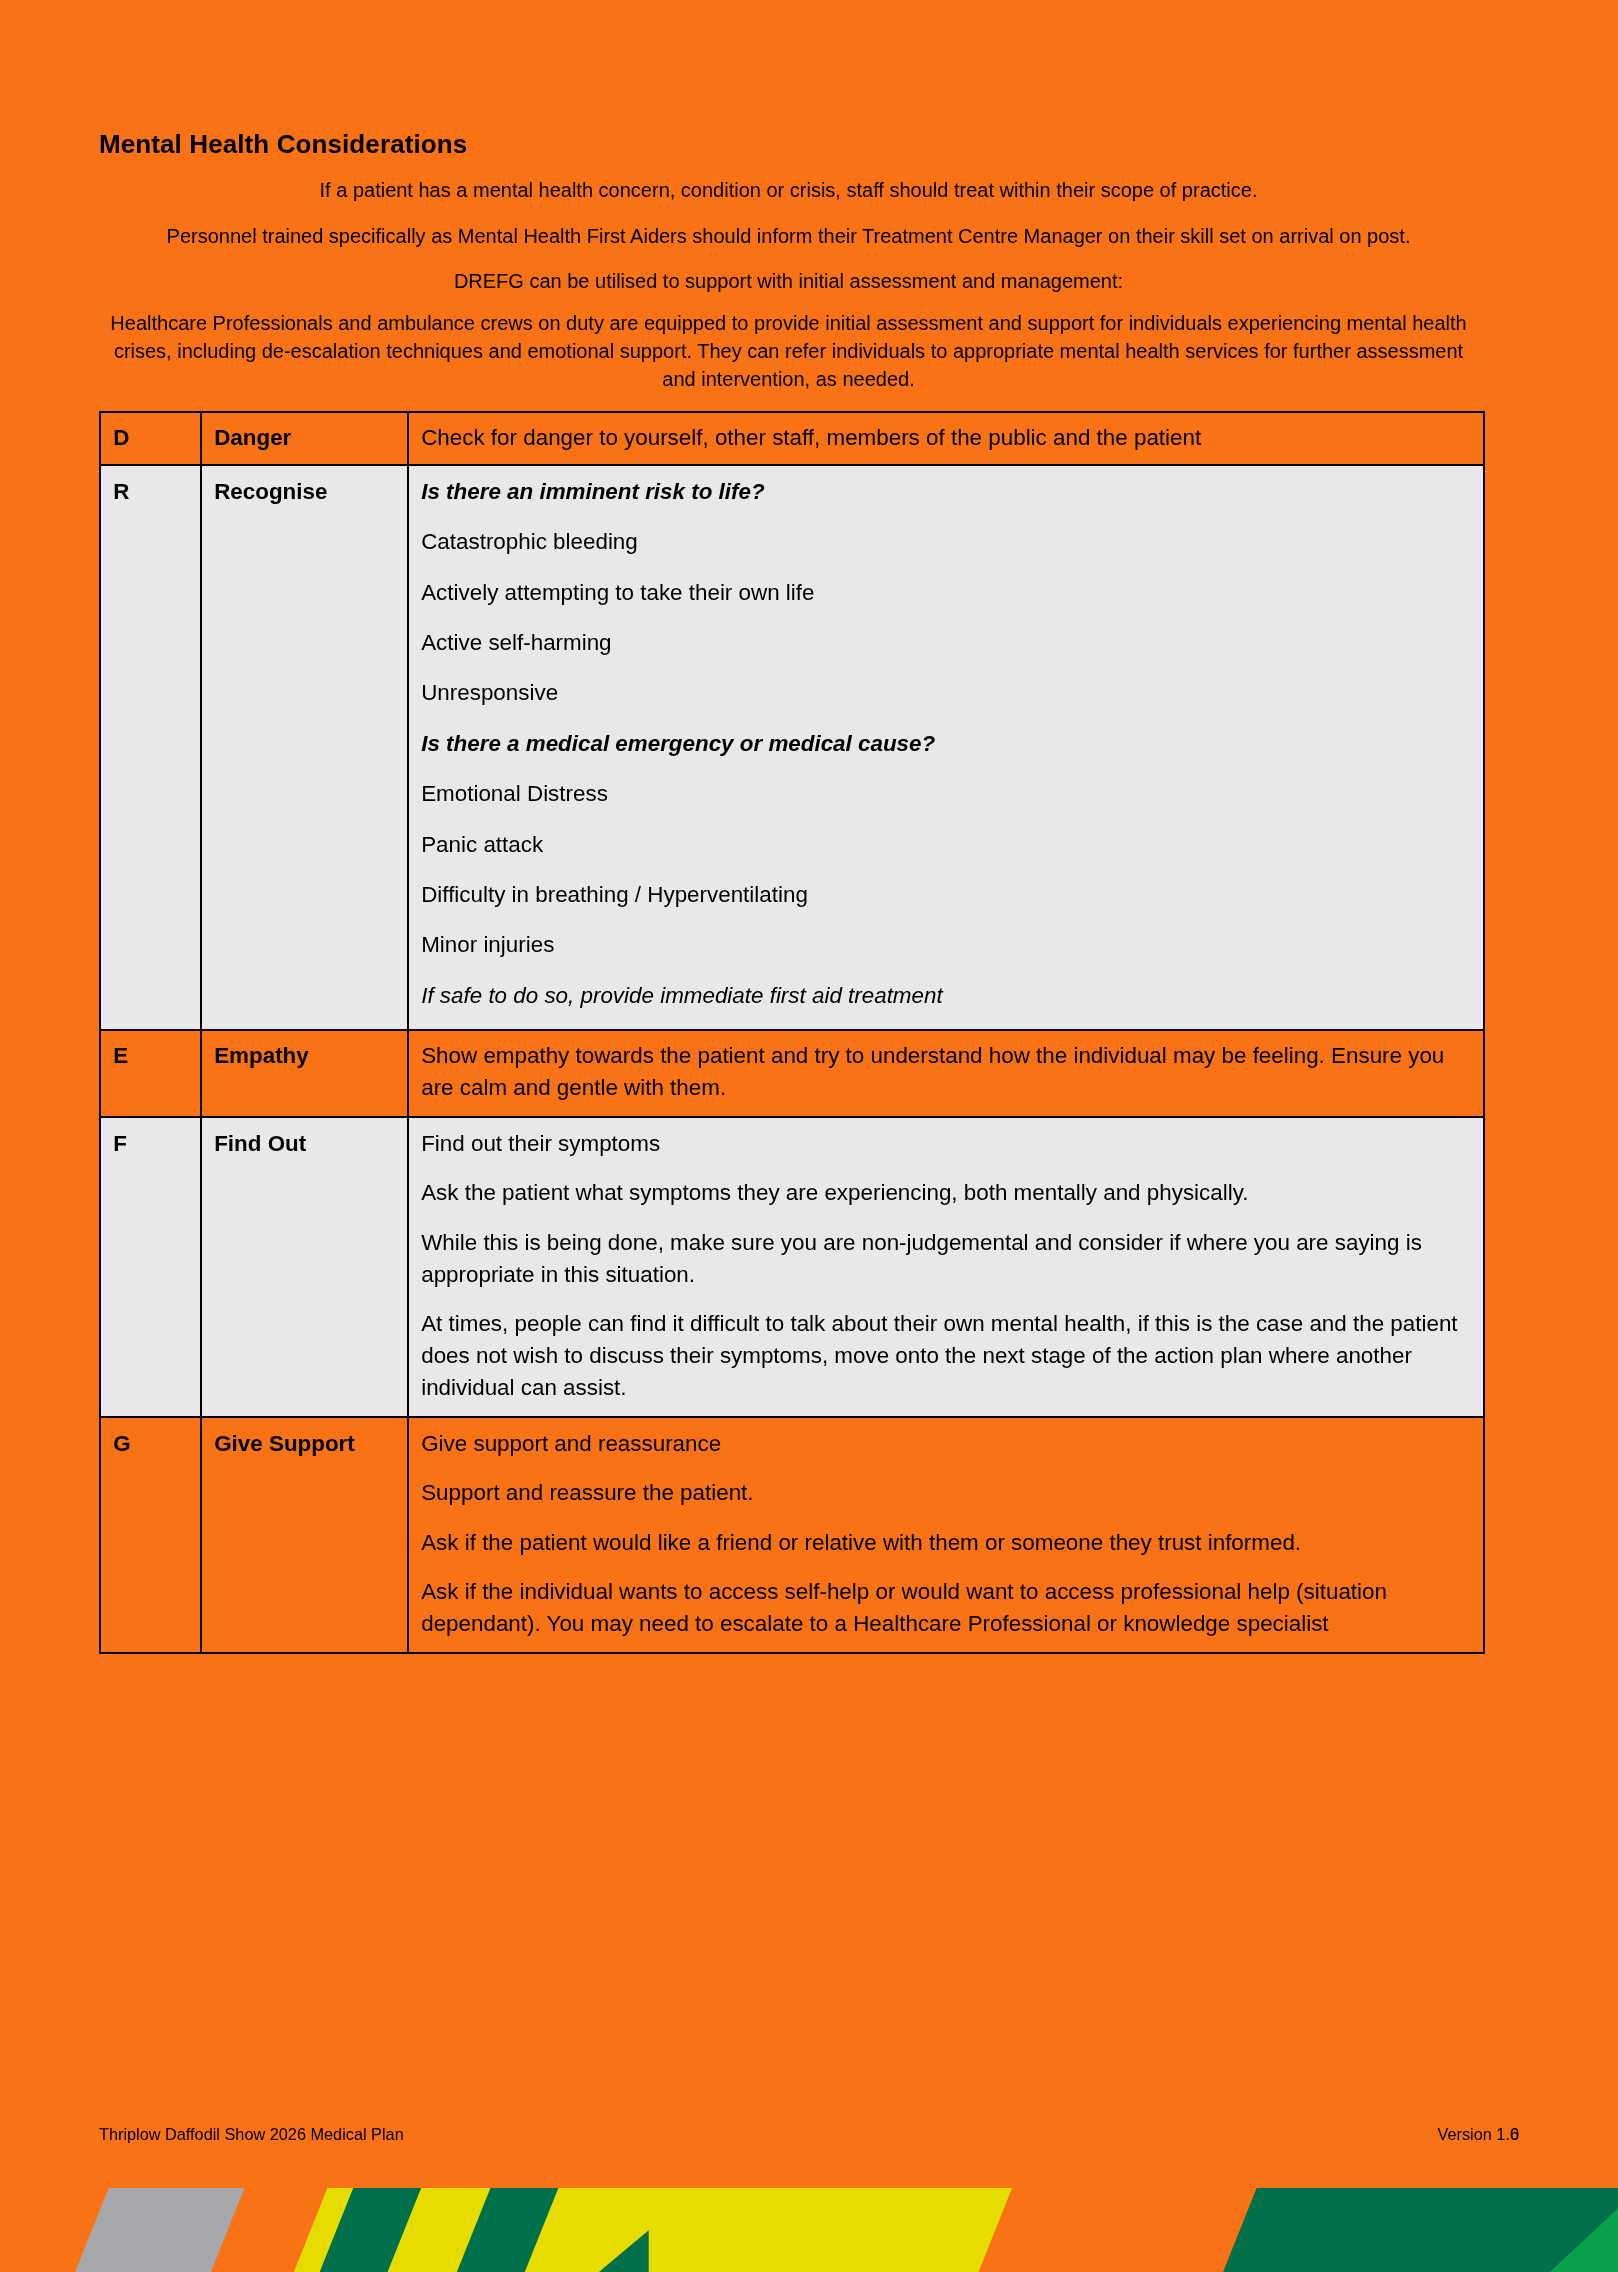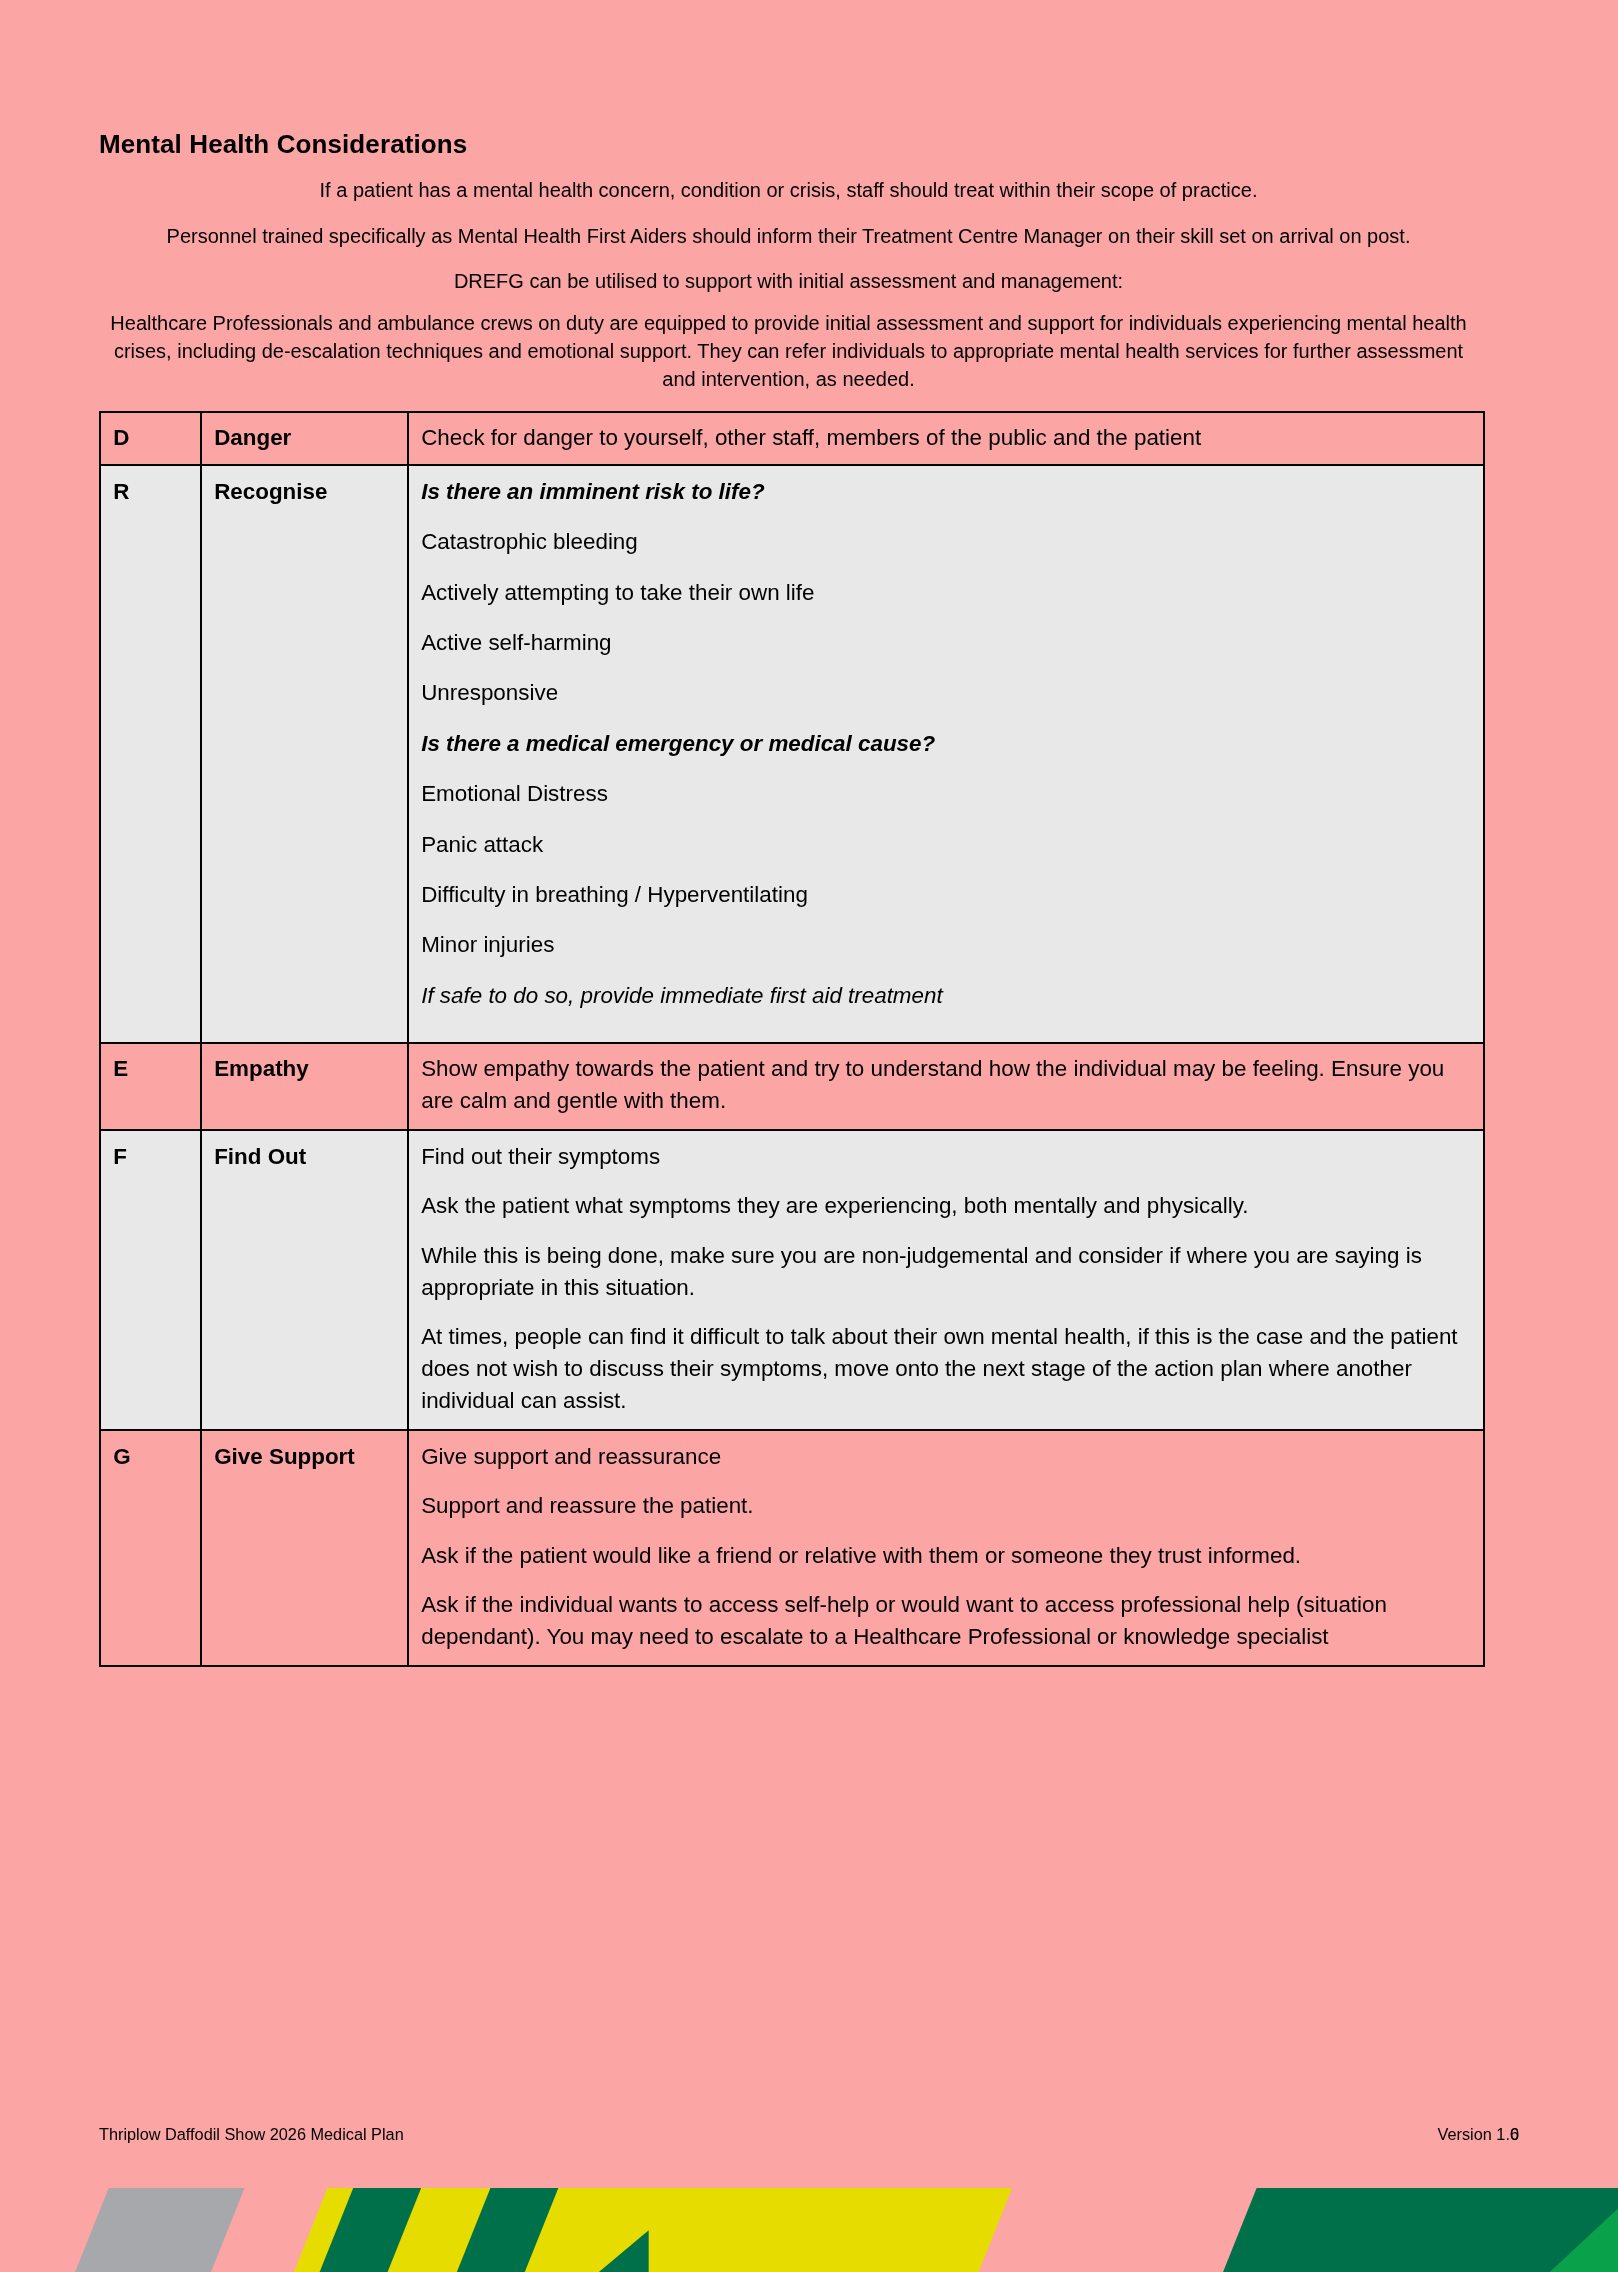--- a/index.html
+++ b/index.html
@@ -9,21 +9,21 @@
     background: #ffffff;
   }
   body {
     font-family: "Liberation Sans", sans-serif;
     color: #000000;
   }
   .page {
     position: relative;
     width: 1618px;
     height: 2273px;
-    background: #fca5a5;
+    background: #f97316;
     overflow: hidden;
     box-sizing: border-box;
   }
   .content {
     position: absolute;
     left: 99px;
     top: 129px;
     width: 1379px;
   }
 
@@ -75,21 +75,21 @@
   td.word {
     font-weight: bold;
     font-size: 22.4px;
     padding-left: 15px;
   }
   td.desc { padding-left: 13.6px; }
 
   td.desc .line {
     margin: 0 0 19px 0;
   }
-  td.desc .line:last-child { margin-bottom: 20px; }
+  td.desc .line:last-child { margin-bottom: 7px; }
   td.desc .line.q {
     font-weight: bold;
     font-style: italic;
   }
   td.desc .line.it {
     font-style: italic;
   }
   td.desc .line.single {
     margin-bottom: 0;
   }

